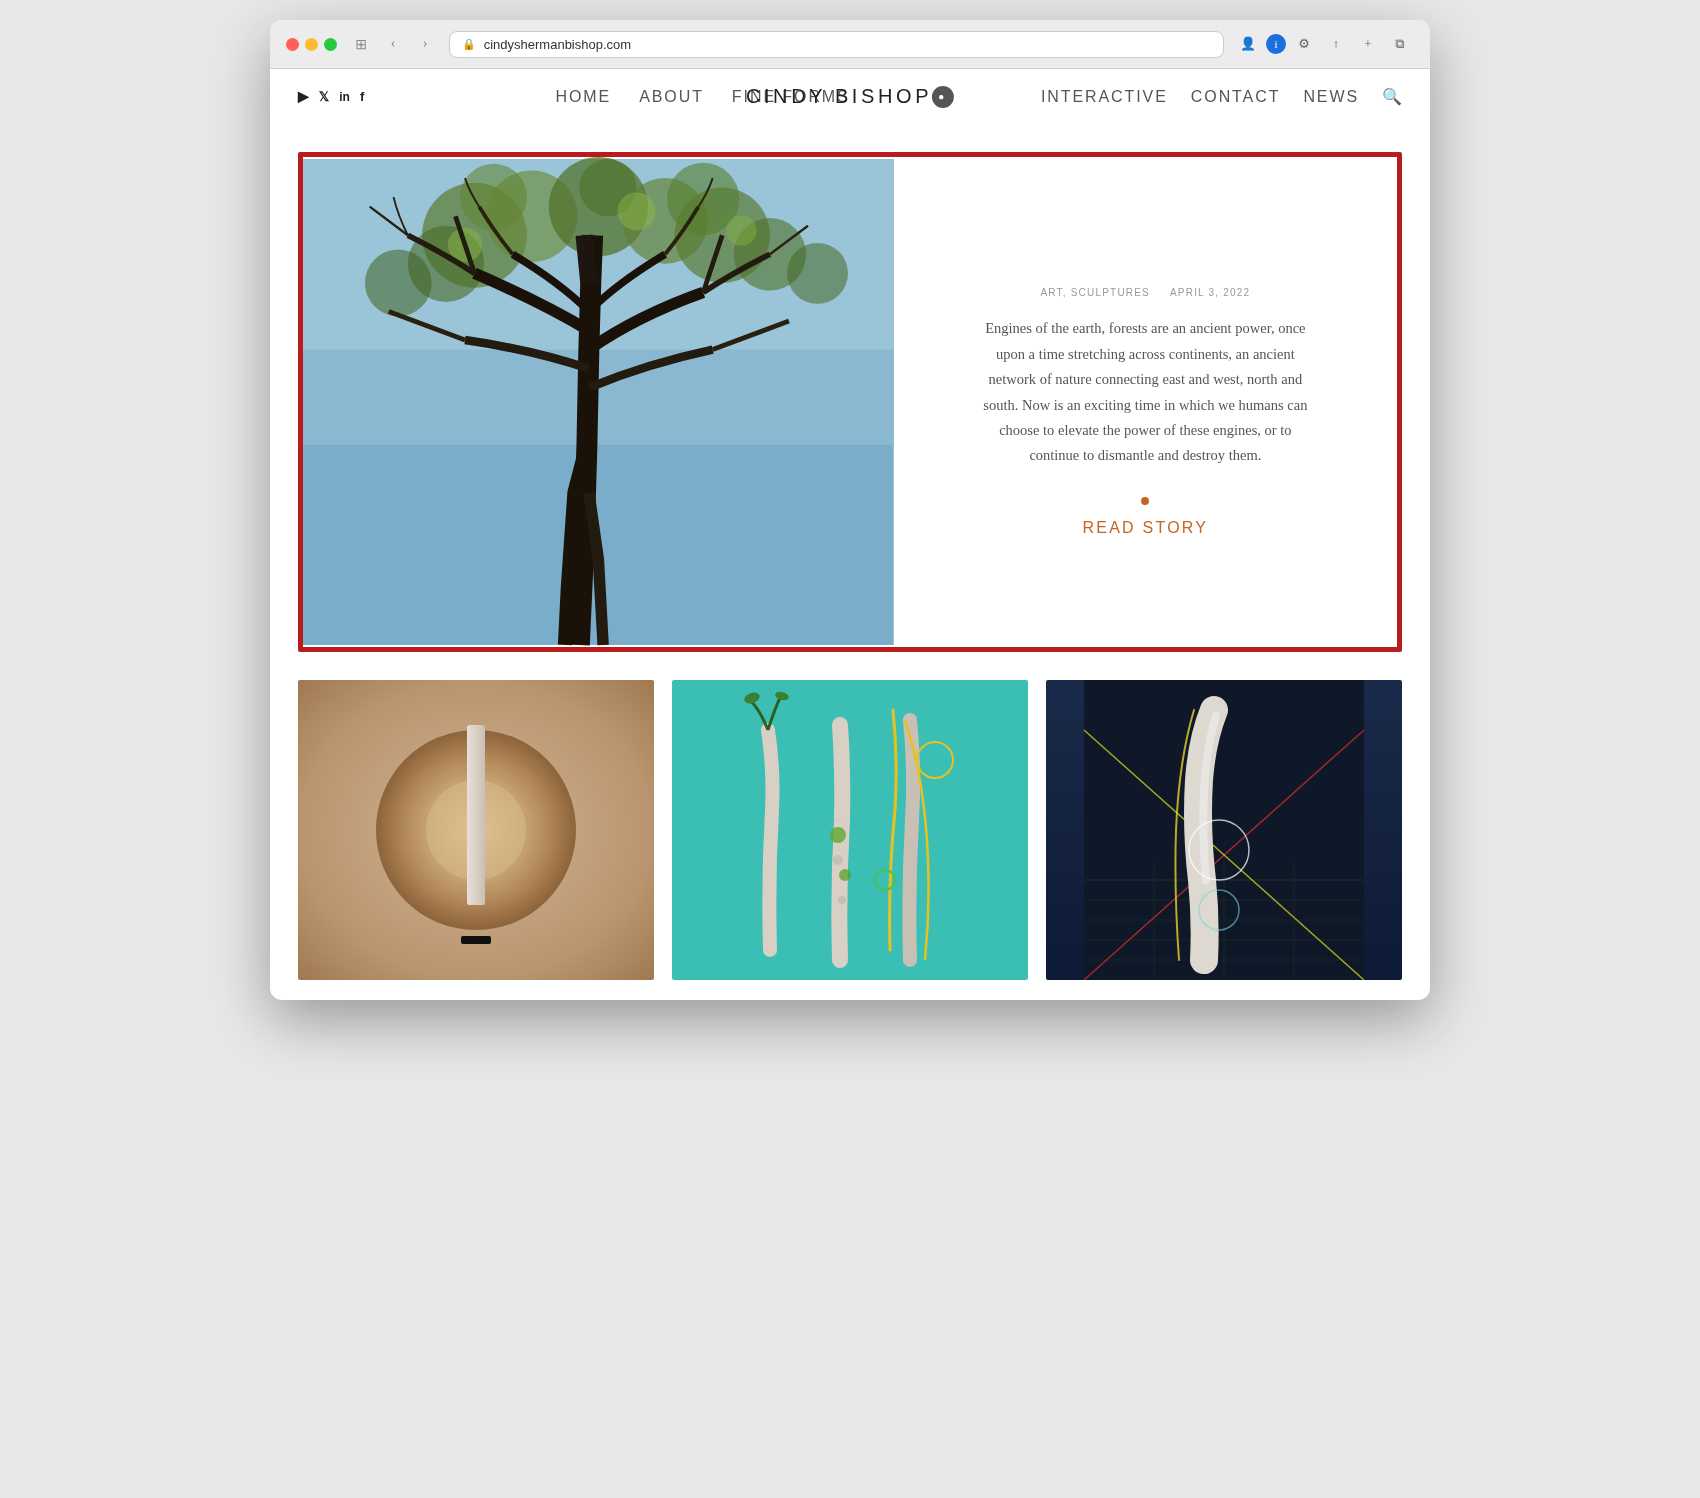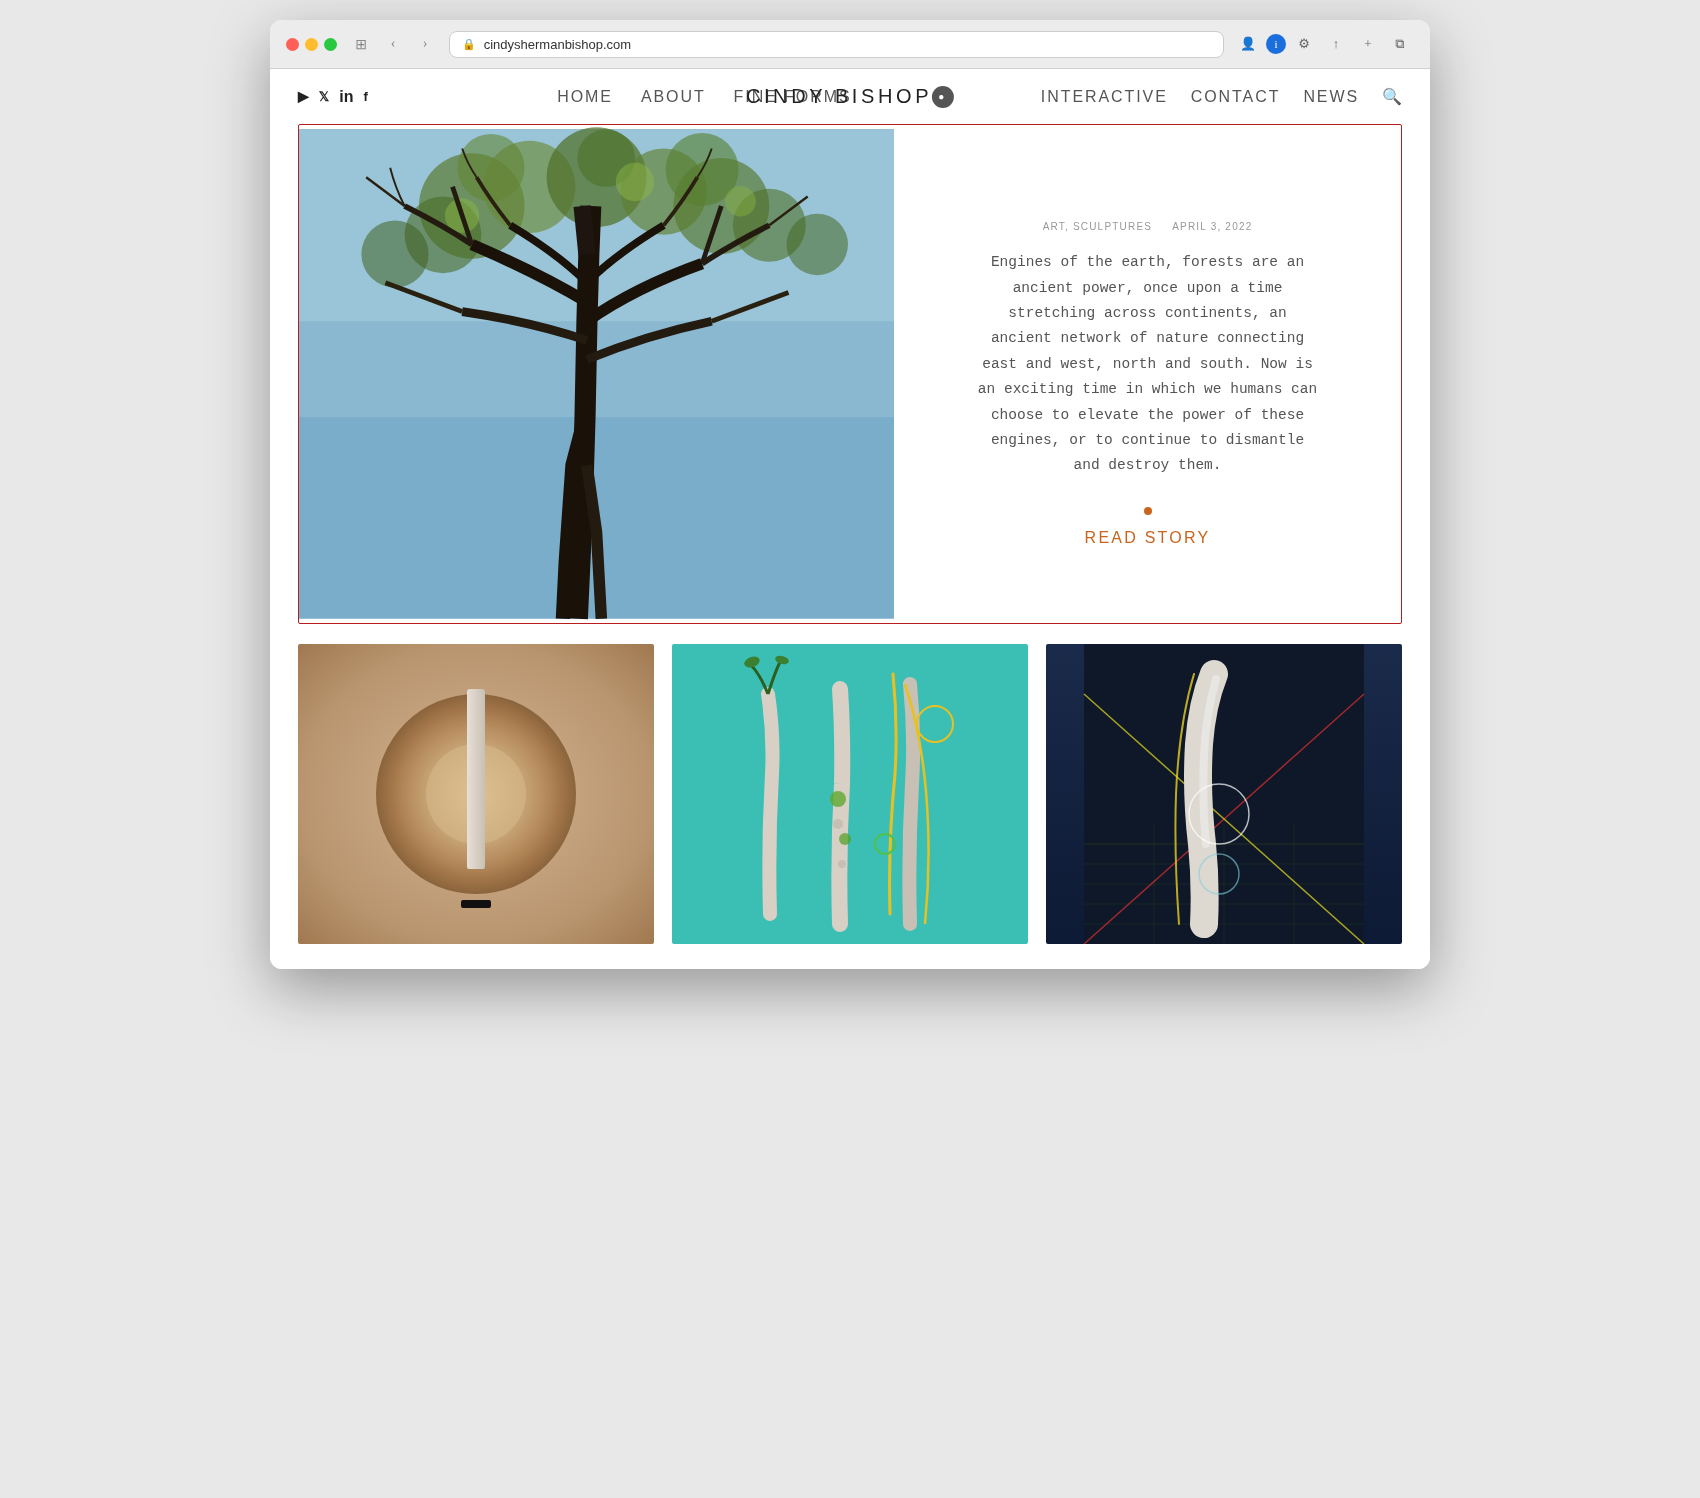--- a/index.html
+++ b/index.html
@@ -178,24 +178,24 @@
     }
 
     .nav-search {
       cursor: pointer;
       color: #555;
       font-size: 16px;
     }
 
     
     .hero-section {
-      margin: 0 28px;
+      margin: 28px 28px;
       display: flex;
       background: #fff;
-      border: 1px solid #b91c1c;
+      border: 5px solid #b91c1c;
       border-radius: 2px;
       overflow: hidden;
       min-height: 500px;
     }
 
     .hero-image {
       width: 54%;
       overflow: hidden;
       position: relative;
     }
@@ -233,21 +233,21 @@
     .hero-title {
       font-family: Georgia, serif;
       font-size: 28px;
       font-weight: 700;
       color: #1a1a1a;
       line-height: 1.35;
       margin-bottom: 24px;
     }
 
     .hero-body {
-      font-family: Liberation Mono, monospace;
+      font-family: Liberation Serif, serif;
       font-size: 14.5px;
       color: #555;
       line-height: 1.75;
       margin-bottom: 28px;
       max-width: 340px;
     }
 
     .hero-dot {
       width: 8px;
       height: 8px;
@@ -386,21 +386,21 @@
     </div>
   </div>
 
   <div class="website">
 
     <div class="nav-wrapper">
 
       <div class="social-icons">
         <span class="social-icon">▶</span>
         <span class="social-icon" style="font-size:13px; font-family:sans-serif;">𝕏</span>
-        <span class="social-icon" style="font-size:16px; font-family:sans-serif; font-weight:900;">in</span>
+        <span class="social-icon" style="font-size:12px; font-family:sans-serif; font-weight:900;">in</span>
         <span class="social-icon" style="font-size:13px; font-family:sans-serif; font-weight:bold;">f</span>
       </div>
 
       <div class="nav-left">
         <a class="nav-link">HOME</a>
         <a class="nav-link">ABOUT</a>
         <a class="nav-link">FINE FORMS</a>
       </div>
 
       <div class="site-logo">

